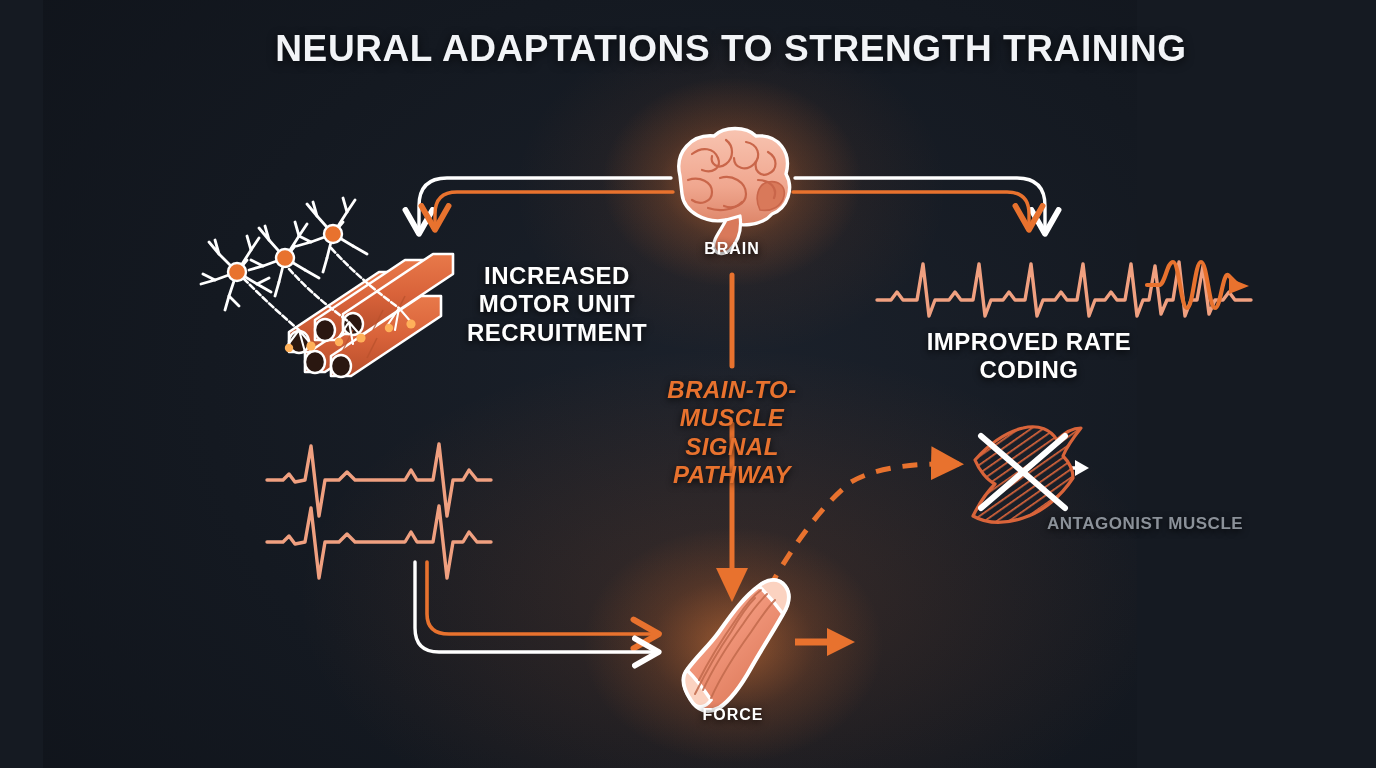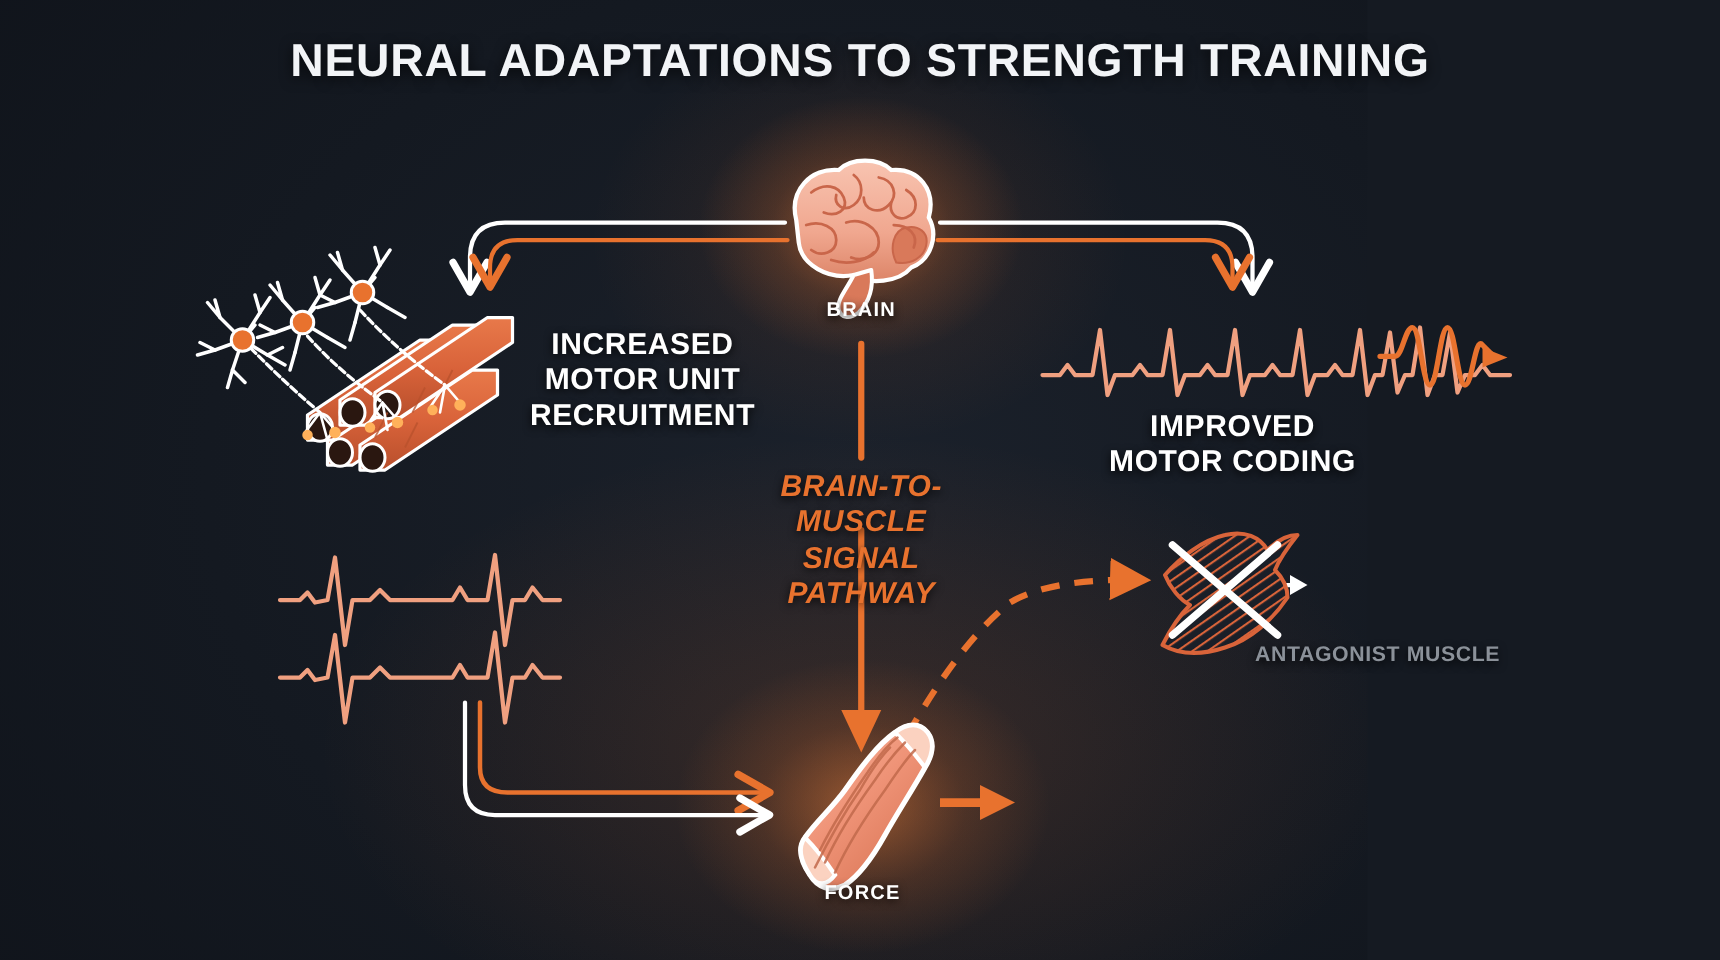--- a/index.html
+++ b/index.html
@@ -2,21 +2,21 @@
 <html><head>
 <meta charset="utf-8">
 <style>
   html,body{margin:0;padding:0;}
   body{
     width:1376px;height:768px;overflow:hidden;
     background:#151a22;
     font-family:"Liberation Sans", sans-serif;
     position:relative;
   }
-  #stage{position:absolute;inset:0;width:1094px;height:768px;}
+  #stage{position:absolute;inset:0;width:1094px;height:768px;margin-left:43px;}
   .bgvig{
     position:absolute;inset:0;
     background:
       radial-gradient(ellipse 620px 360px at 688px 600px, rgba(232,114,46,.16), rgba(232,114,46,0) 70%),
       radial-gradient(ellipse 300px 230px at 688px 190px, rgba(232,114,46,.13), rgba(232,114,46,0) 72%),
       radial-gradient(ellipse 900px 700px at 688px 384px, #1b212b 0%, #141921 58%, #10141b 100%);
     pointer-events:none;
   }
   svg.layer{position:absolute;left:0;top:0;width:1376px;height:768px;overflow:visible;}
 
@@ -273,21 +273,21 @@
   </svg>
 
   <div class="lbl node" style="left:589px;top:240px;width:200px;">BRAIN</div>
 
   <div class="lbl node" style="left:590px;top:706px;width:200px;">FORCE</div>
 
   <div class="lbl big" style="left:414px;top:262px;width:200px;">INCREASED
 MOTOR UNIT
 RECRUITMENT</div>
 
-  <div class="lbl big" style="left:872px;top:328px;width:228px;">IMPROVED MOTOR CODING</div>
+  <div class="lbl big" style="left:872px;top:328px;width:228px;">IMPROVED RATE CODING</div>
 
 
 
   <div class="lbl grey left" style="left:1004px;top:514px;width:270px;">ANTAGONIST MUSCLE</div>
 
 
   <div class="lbl big orange" style="left:588px;top:376px;width:202px;font-style:italic;">BRAIN-TO-MUSCLE
 SIGNAL PATHWAY</div>
 </div>
 

